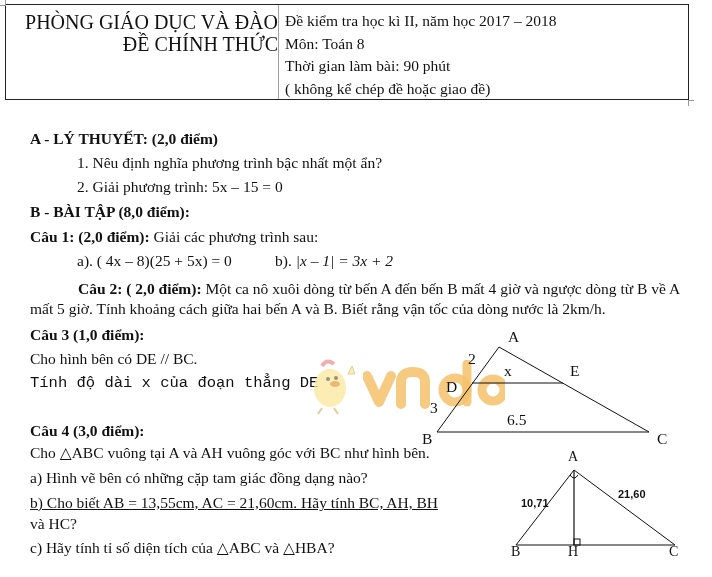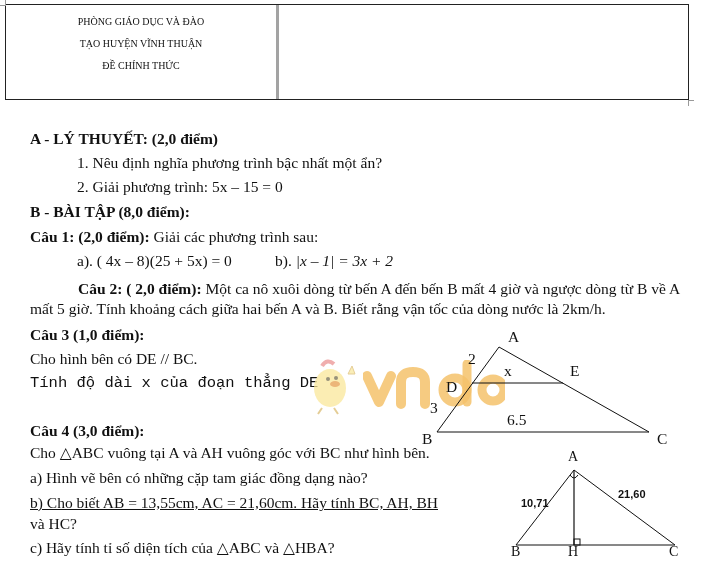--- a/index.html
+++ b/index.html
@@ -1,36 +1,41 @@
 <!DOCTYPE html>
 <html><head>
 <meta charset="utf-8">
 <style>
   html, body { margin: 0; padding: 0; background: #ffffff; }
   body { width: 712px; height: 577px; position: relative; overflow: hidden;
          font-family: "Liberation Serif", "DejaVu Serif", serif; color: #111; }
   .abs { position: absolute; white-space: nowrap; }
   .hdr-table { position: absolute; left: 5px; top: 4px; width: 684px; height: 96px;
                border: 1px solid #222; box-sizing: border-box; display: flex; }
-  .hdr-left { width: 273px; border-right: 3px solid #a3a3a3; box-sizing: border-box;
-              text-align: center; font-size: 10px; line-height: 22px; padding-top: 6px; }
+  .hdr-left { width: 273px; border-right: 1px solid #a3a3a3; box-sizing: border-box;
+              text-align: right; font-size: 20px; line-height: 22px; padding-top: 6px; }
   .hdr-right { flex: 1; font-size: 15.5px; line-height: 22.5px; padding-left: 6px; padding-top: 5px; }
   .corner-mark { position: absolute; width: 5px; height: 5px; border: 1px solid #999; }
   .t { font-size: 15.5px; }
   .b { font-weight: bold; }
   .wm { position: absolute; left: 308px; top: 352px; width: 150px; height: 70px; }
 </style>
 </head>
 <body>
 
 <div class="hdr-table">
   <div class="hdr-left">
     <div>PHÒNG GIÁO DỤC VÀ ĐÀO</div>
-    <div>TẠO HUYỆN VĨNH THUẬN</div>
     <div>ĐỀ CHÍNH THỨC</div>
+  </div>
+  <div class="hdr-right">
+    <div>Đề kiểm tra học kì II,   năm học 2017 – 2018</div>
+    <div>Môn: Toán 8</div>
+    <div>Thời gian làm bài: 90 phút</div>
+    <div>( không kể chép đề hoặc giao đề)</div>
   </div>
 </div>
 <div class="corner-mark" style="left:0px; top:0px; border-left:none; border-top:none;"></div>
 <div class="corner-mark" style="left:688px; top:100px; border-right:none; border-bottom:none;"></div>
 
 <div class="abs t b" style="left:30px; top:130px;">A - LÝ THUYẾT:  (2,0 điểm)</div>
 <div class="abs t" style="left:77px; top:154px;">1. Nêu định nghĩa phương trình bậc nhất một ẩn?</div>
 <div class="abs t" style="left:77px; top:178px;">2. Giải phương trình: 5x – 15 = 0</div>
 
 <div class="abs t b" style="left:30px; top:203px;">B - BÀI TẬP (8,0 điểm):</div>

